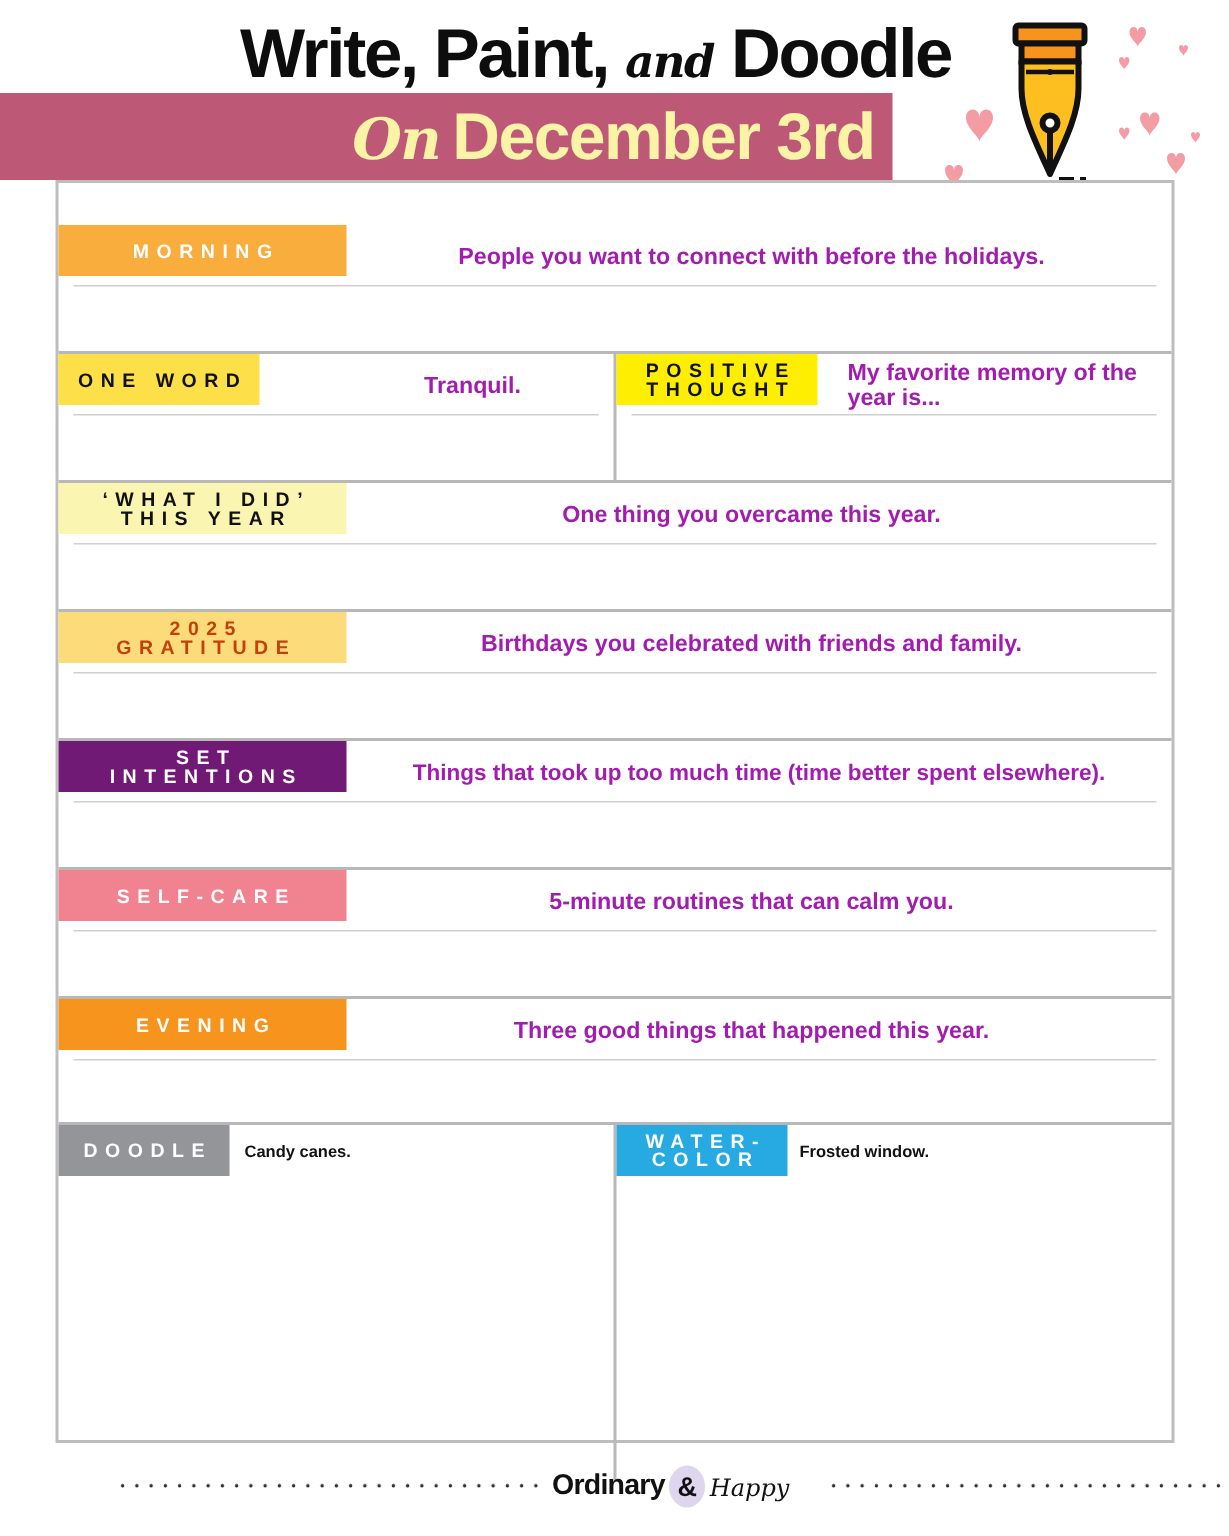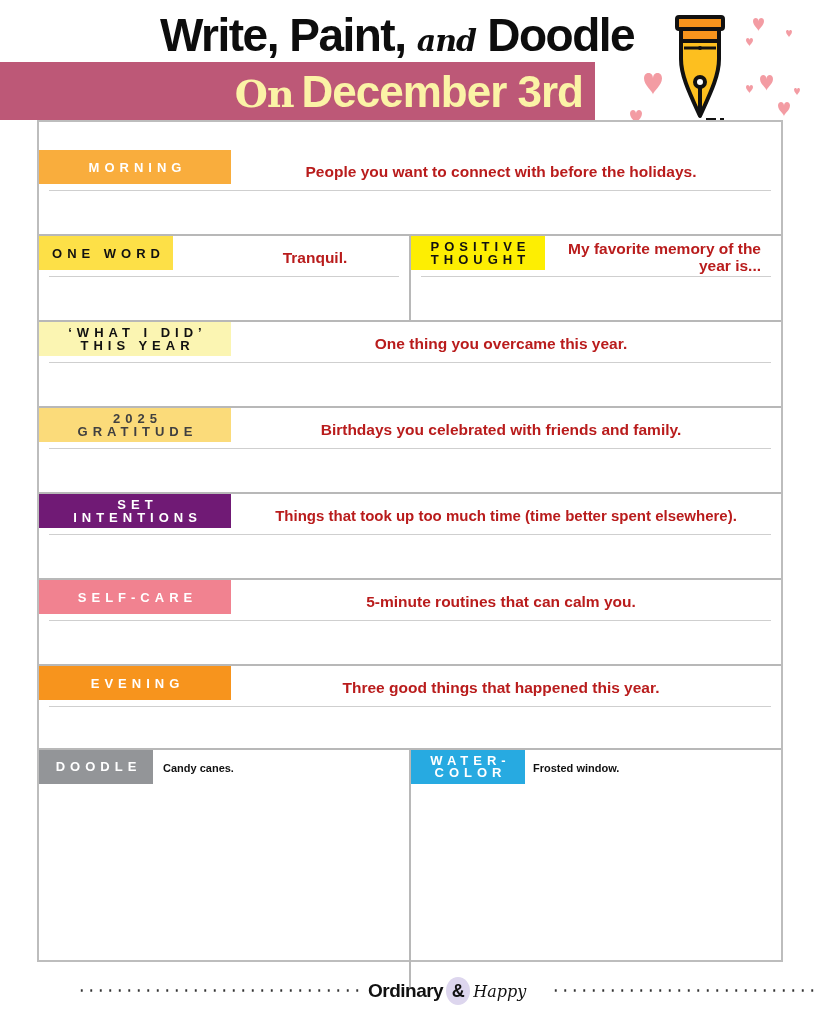--- a/index.html
+++ b/index.html
@@ -13,43 +13,43 @@
   }
   .title .script { font-family: "DejaVu Serif", serif; font-style: italic; font-size: 30px; font-weight: 700; letter-spacing: -1px; }
 
   .banner {
     position: absolute; left: 0; top: 62px; width: 595px; height: 58px; background: #bd5877;
   }
   .banner-text {
     position: absolute; right: 12px; top: 2px; height: 56px; line-height: 56px;
     color: #fbf3a6; font-weight: 700; font-size: 44px; letter-spacing: -1px; white-space: nowrap;
   }
-  .banner-text .script { font-family: "DejaVu Serif", serif; font-size: 38px; margin-right: 8px; margin-top: 40px; }
+  .banner-text .script { font-family: "DejaVu Serif", serif; font-style: italic; font-size: 38px; margin-right: 8px; margin-top: 40px; }
 
   .pen { position: absolute; left: 672px; top: 14px; width: 56px; height: 110px; }
   .hearts { position: absolute; left: 620px; top: 0; width: 199px; height: 130px; pointer-events: none; }
 
   .frame {
     position: absolute; left: 37px; top: 120px; width: 746px; height: 842px;
     border: 2px solid #bdbdbd; border-top: 2px solid #bdbdbd; background: #fff;
   }
   .row {
     position: absolute; left: 0; width: 742px; border-bottom: 2px solid #b8b8b8; margin-top: 28px;
   }
   .label {
     position: absolute; left: 0; top: 0; width: 192px; height: 34px;
     display: flex; flex-direction: column; align-items: center; justify-content: center;
     font-weight: 700; font-size: 13px; letter-spacing: 5px; line-height: 13px; text-align: center;
     padding-left: 5px;
   }
   .label span { display: block; }
   .prompt {
     position: absolute; left: 192px; top: 0; height: 42px; right: 10px;
-    display: flex; align-items: center; justify-content: center; text-align: right;
-    font-weight: 700; font-size: 15.5px; color: #b91c1c; line-height: 17px;
+    display: flex; align-items: center; justify-content: center; text-align: left;
+    font-weight: 700; font-size: 15.5px; color: #a21caf; line-height: 17px;
   }
   .rule {
     position: absolute; left: 10px; right: 10px; top: 40px; height: 1px; background: #cfcfcf;
   }
   .vdiv { position: absolute; top: 0; bottom: 0; left: 370px; width: 2px; background: #b8b8b8; }
 
   .half { position: absolute; top: 0; bottom: 0; }
   .half .label { width: 134px; }
   .half .prompt { left: 134px; }
 
@@ -151,21 +151,21 @@
   <div class="row" style="top:172px;height:86px;">
     <div class="label" style="background:#fbf5b2;color:#111;">
       <span>‘WHAT I DID’</span>
       <span>THIS YEAR</span>
     </div>
     <div class="prompt">One thing you overcame this year.</div>
     <div class="rule"></div>
   </div>
 
   <div class="row" style="top:258px;height:86px;">
-    <div class="label" style="background:#fbdb7a;color:#404040;">
+    <div class="label" style="background:#fbdb7a;color:#c2410c;">
       <span>2025</span>
       <span>GRATITUDE</span>
     </div>
     <div class="prompt">Birthdays you celebrated with friends and family.</div>
     <div class="rule"></div>
   </div>
 
   <div class="row" style="top:344px;height:86px;">
     <div class="label" style="background:#701a75;color:#fff;">
       <span>SET</span>

